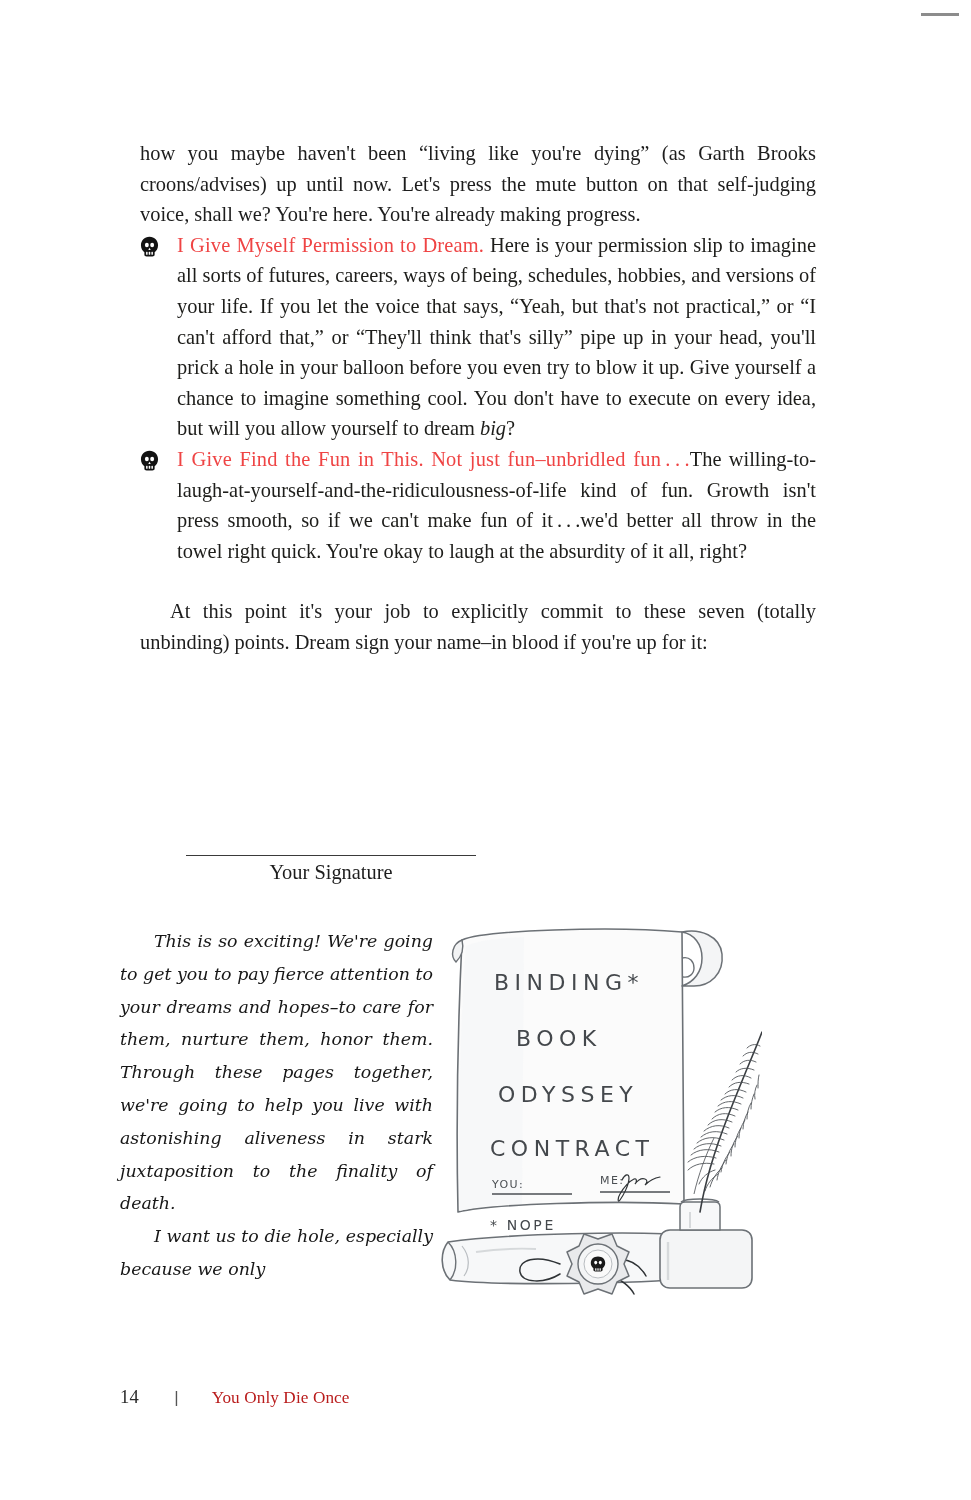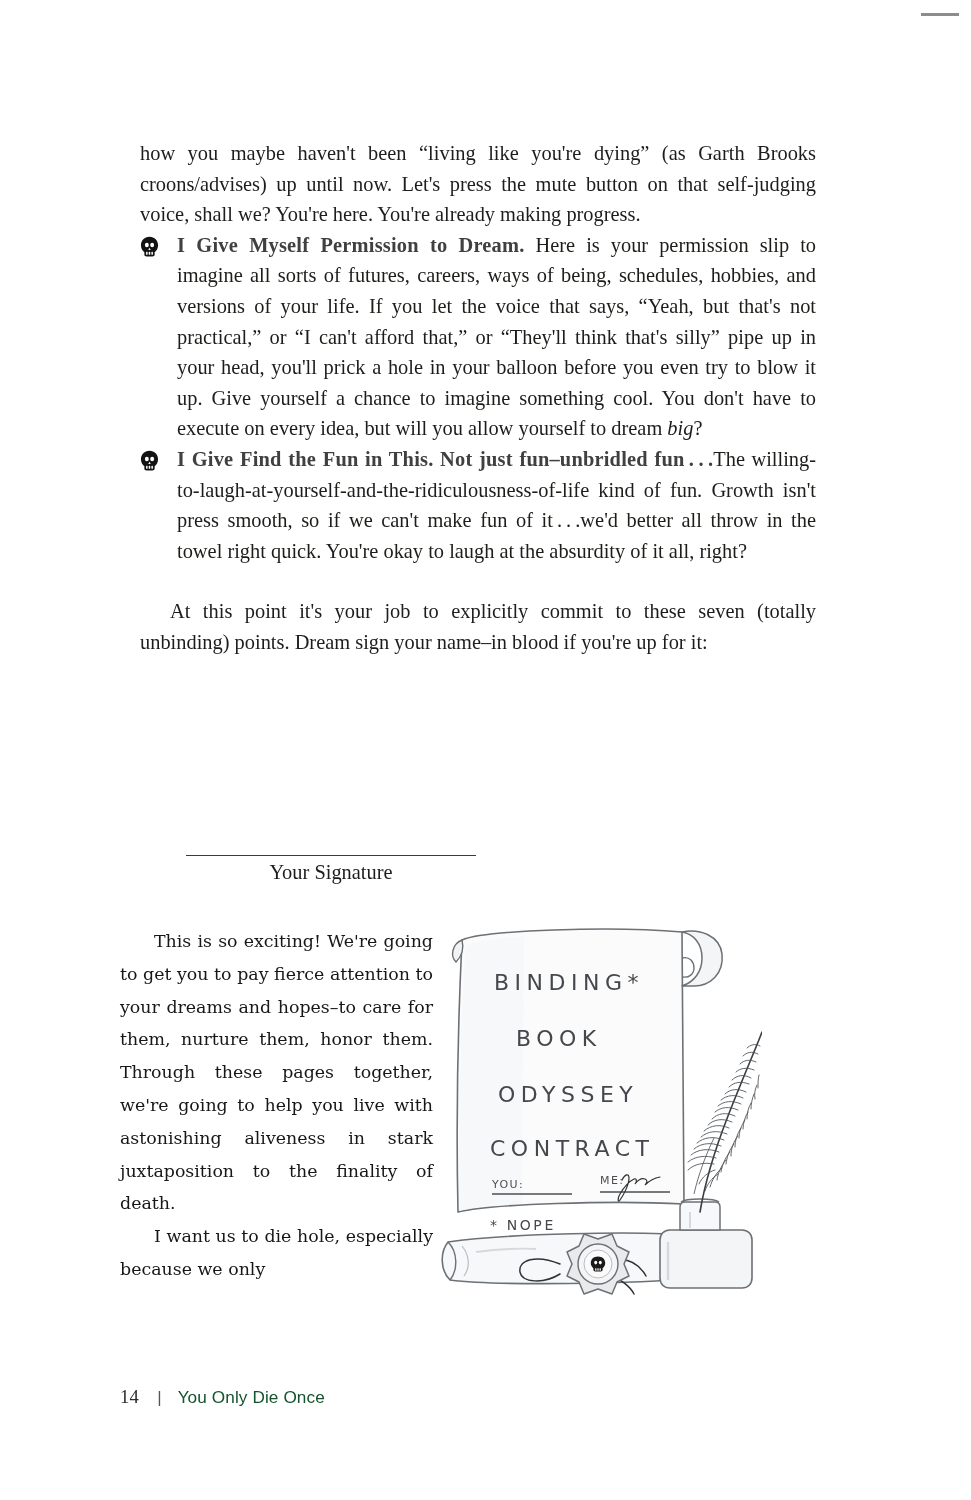--- a/index.html
+++ b/index.html
@@ -60,21 +60,21 @@
     color: #1d1d1a;
   }
   .skull-bullet {
     position: absolute;
     left: 0px;
     top: 6px;
     width: 19px;
     height: 21px;
     display: block;
   }
-  .lead { font-weight: bold; letter-spacing: .2px; color: #404040; }
+  .lead { font-weight: normal; letter-spacing: .2px; color: #ef4444; }
   em.bigword { }
 
   .gap-sm { height: 30px; }
 
   
   .sig-wrap {
     position: absolute;
     left: 153px;
     top: 823px;
     width: 676px;
@@ -113,58 +113,59 @@
   .lower-col {
     position: absolute;
     left: 120px;
     top: 925px;
     width: 313px;
     font-family: "DejaVu Serif", "Liberation Serif", serif;
     font-size: 17.4px;
     line-height: 32.8px;
     text-align: justify;
     color: #171717;
+    font-style: italic;
   }
   .lower-col p { margin: 0; }
   .lower-col p.ind { text-indent: 34px; }
 
   .illus {
     position: absolute;
     left: 432px;
     top: 912px;
     width: 330px;
     height: 400px;
   }
 
   
   .footer {
     position: absolute;
     left: 120px;
     bottom: 92px;
     display: flex;
     align-items: baseline;
-    gap: 0;
+    gap: 17px;
     color: #2b2b2b;
   }
   .folio {
     font-family: "Liberation Serif", serif;
     font-size: 18.6px;
     letter-spacing: .3px;
   }
   .folio-sep {
     font-family: "Liberation Sans", sans-serif;
     font-size: 17px;
     color: #555;
     padding: 0 16px 0 18px;
   }
   .book-title {
-    font-family: Liberation Sans, sans-serif;
+    font-family: Liberation Serif, serif;
     font-size: 17.2px;
     letter-spacing: .1px;
-    color: #14532d;
+    color: #b91c1c;
     text-align: center;
   }
 </style>
 </head>
 <body>
 
 <div class="page">
 
   <div class="scan-artifact"></div>
 

